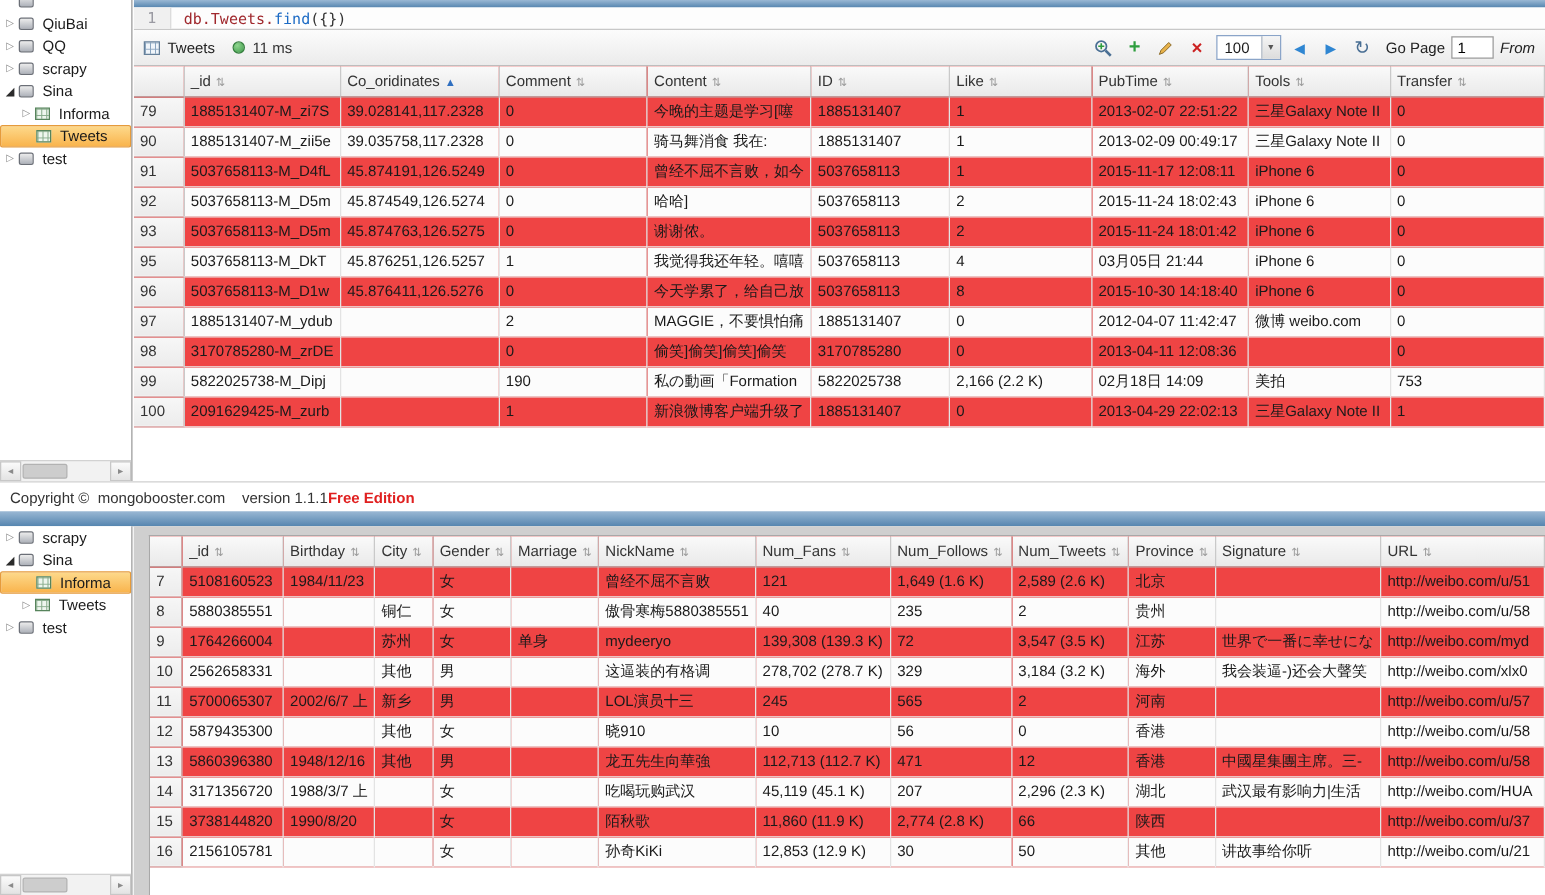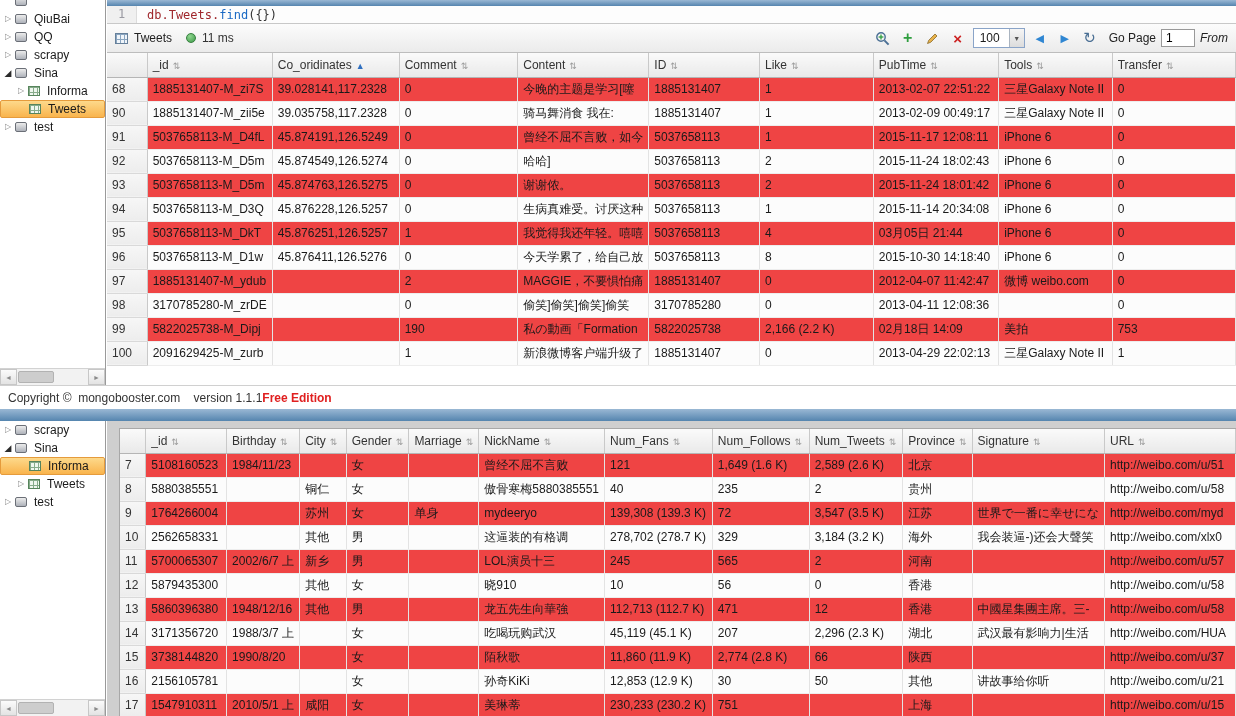--- a/index.html
+++ b/index.html
@@ -220,21 +220,21 @@
               <th><span>Content</span><span class="sort both">⇅</span></th>
               <th><span>ID</span><span class="sort both">⇅</span></th>
               <th><span>Like</span><span class="sort both">⇅</span></th>
               <th><span>PubTime</span><span class="sort both">⇅</span></th>
               <th><span>Tools</span><span class="sort both">⇅</span></th>
               <th><span>Transfer</span><span class="sort both">⇅</span></th>
             </tr>
           </thead>
           <tbody>
             <tr>
-              <td class="rownum">68</td>
+              <td class="rownum">79</td>
               <td>1885131407-M_zi7S</td>
               <td>39.028141,117.2328</td>
               <td>0</td>
               <td>今晚的主题是学习[噻</td>
               <td>1885131407</td>
               <td>1</td>
               <td>2013-02-07 22:51:22</td>
               <td>三星Galaxy Note II</td>
               <td>0</td>
             </tr>
@@ -276,32 +276,20 @@
             </tr>
             <tr>
               <td class="rownum">93</td>
               <td>5037658113-M_D5m</td>
               <td>45.874763,126.5275</td>
               <td>0</td>
               <td>谢谢侬。</td>
               <td>5037658113</td>
               <td>2</td>
               <td>2015-11-24 18:01:42</td>
-              <td>iPhone 6</td>
-              <td>0</td>
-            </tr>
-            <tr>
-              <td class="rownum">94</td>
-              <td>5037658113-M_D3Q</td>
-              <td>45.876228,126.5257</td>
-              <td>0</td>
-              <td>生病真难受。讨厌这种</td>
-              <td>5037658113</td>
-              <td>1</td>
-              <td>2015-11-14 20:34:08</td>
               <td>iPhone 6</td>
               <td>0</td>
             </tr>
             <tr>
               <td class="rownum">95</td>
               <td>5037658113-M_DkT</td>
               <td>45.876251,126.5257</td>
               <td>1</td>
               <td>我觉得我还年轻。嘻嘻</td>
               <td>5037658113</td>
@@ -596,33 +584,18 @@
               <td>女</td>
               <td></td>
               <td>孙奇KiKi</td>
               <td>12,853 (12.9 K)</td>
               <td>30</td>
               <td>50</td>
               <td>其他</td>
               <td>讲故事给你听</td>
               <td>http://weibo.com/u/21</td>
             </tr>
-            <tr>
-              <td class="rownum">17</td>
-              <td>1547910311</td>
-              <td>2010/5/1 上</td>
-              <td>咸阳</td>
-              <td>女</td>
-              <td></td>
-              <td>美琳蒂</td>
-              <td>230,233 (230.2 K)</td>
-              <td>751</td>
-              <td></td>
-              <td>上海</td>
-              <td></td>
-              <td>http://weibo.com/u/15</td>
-            </tr>
           </tbody>
         </table>
     </div>
   </div>
 
 </div>
 
 </body></html>

